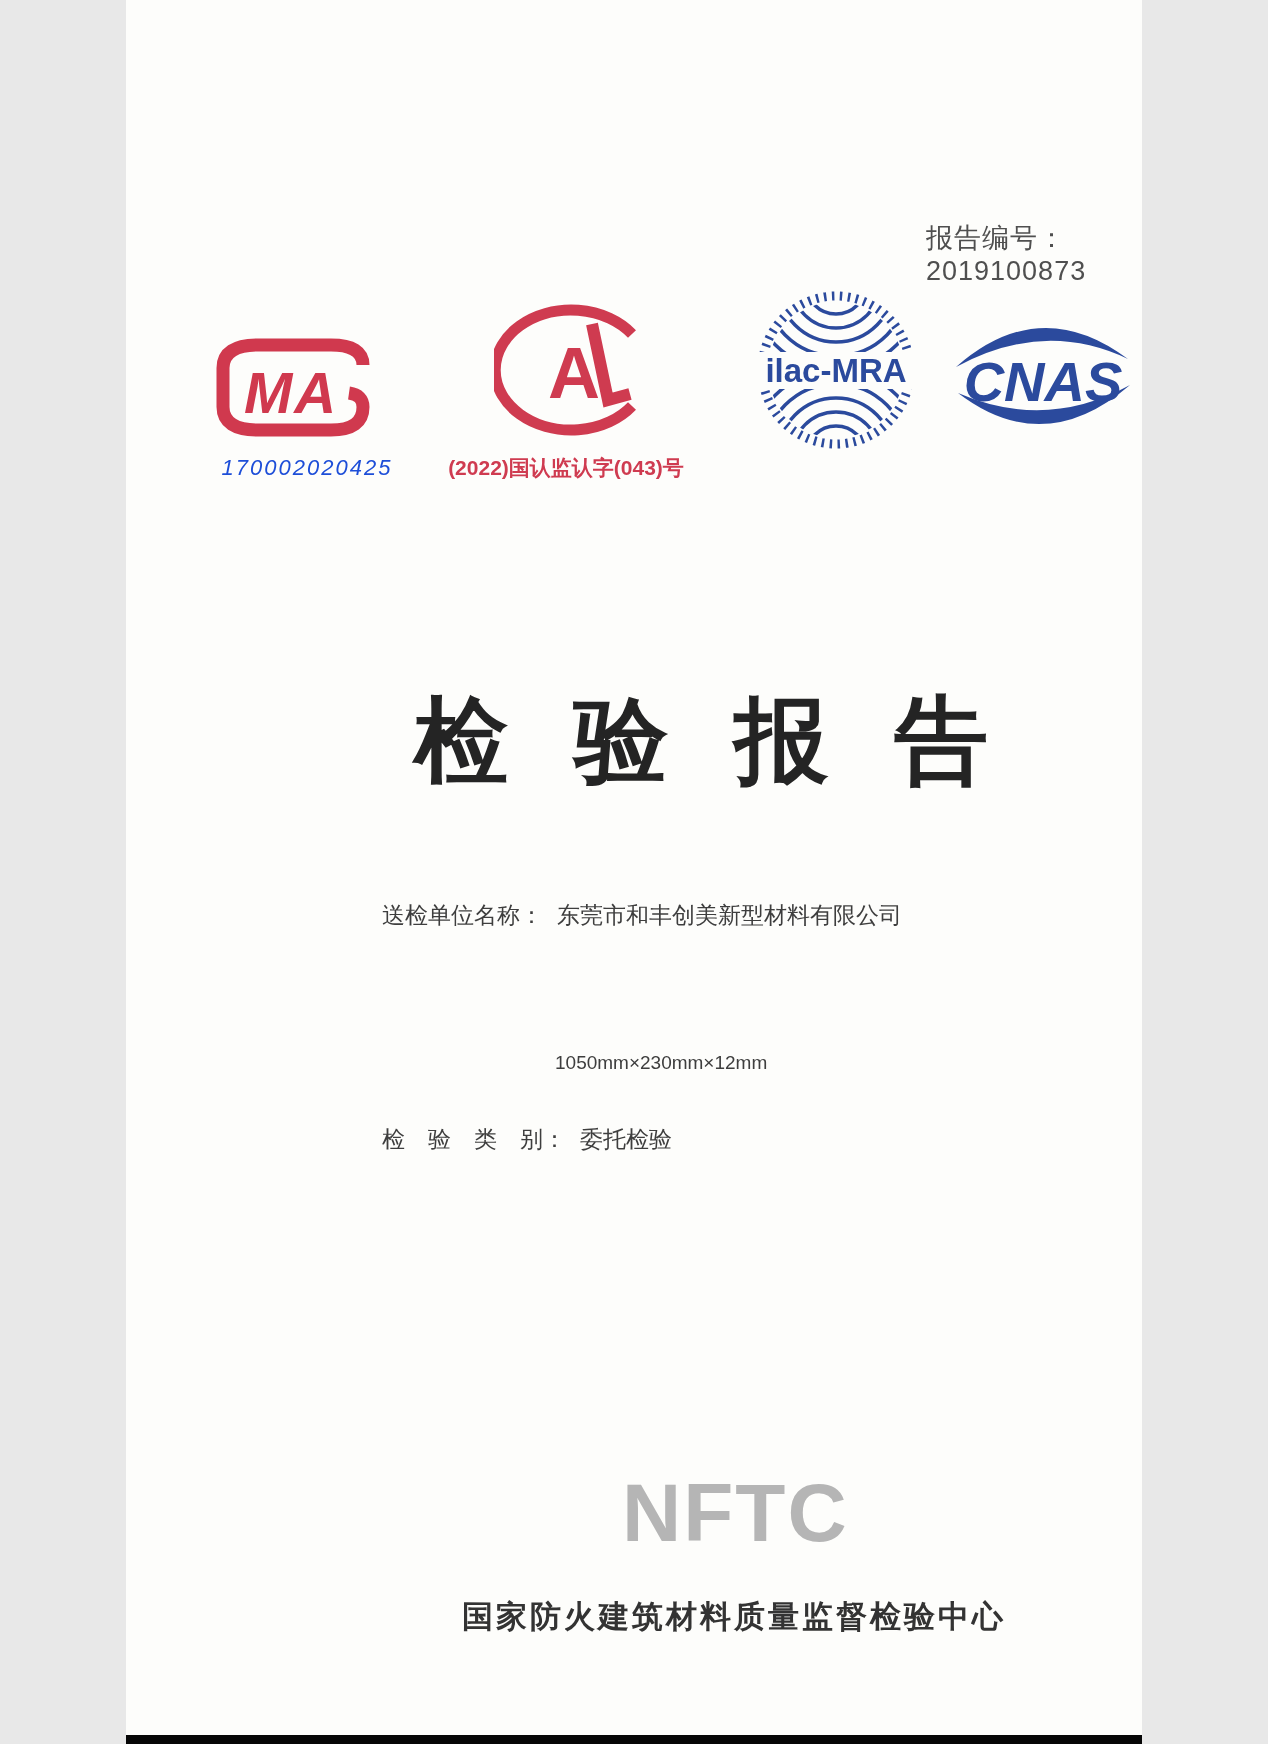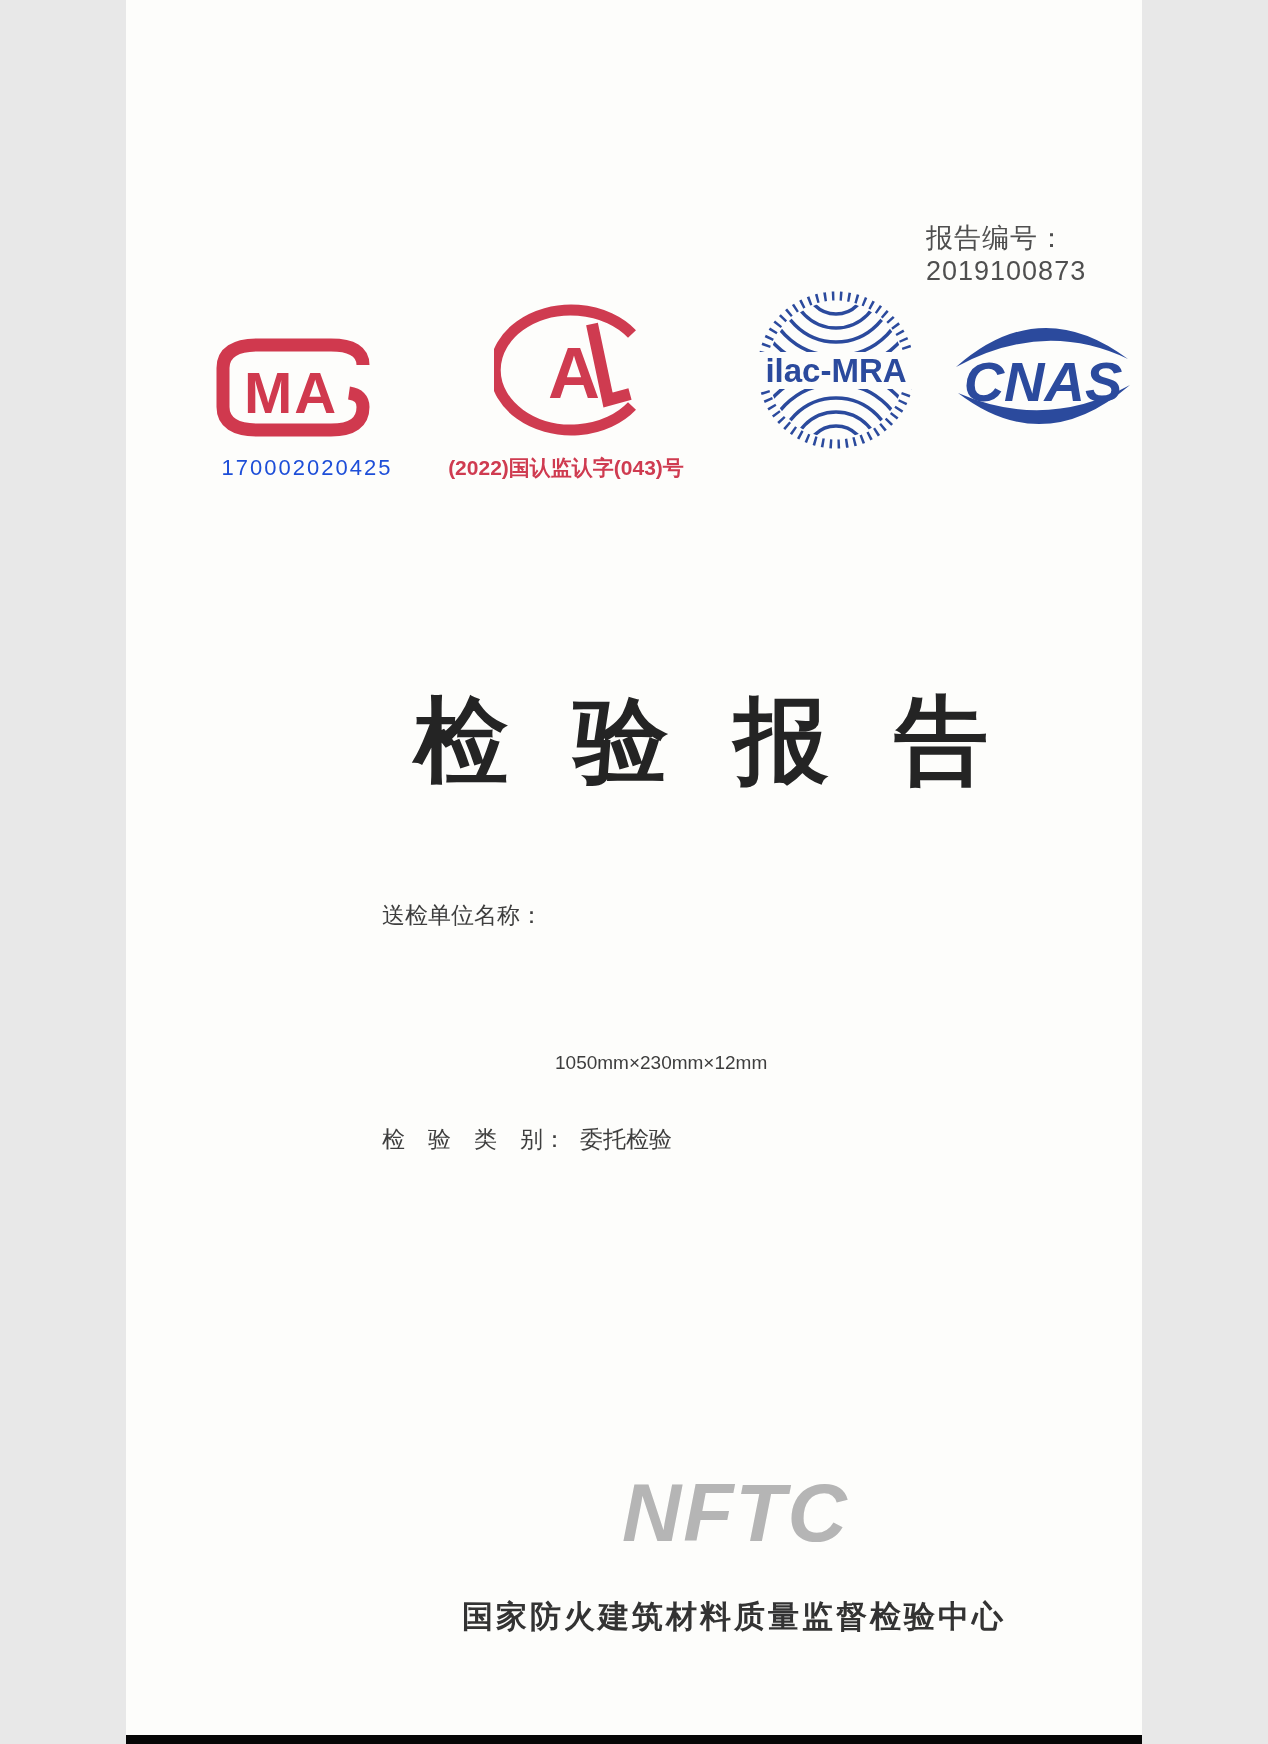--- a/index.html
+++ b/index.html
@@ -9,40 +9,40 @@
     margin:0 auto;
     background:#fdfdfb;
     overflow:hidden;
     font-family:"Liberation Sans", sans-serif;
     color:#3e3e3e;
   }
   .abs{position:absolute;}
   
   .report-no{left:800px;top:220px;font-size:27px;letter-spacing:1px;color:#4f4f4f;}
   
-  .cma-group{left:86px;top:335px;width:190px;text-align:center;}
+  .cma-group{left:86px;top:335px;width:190px;text-align:center;font-style:italic;}
   .cma-number{margin-top:8px;font-size:22px;letter-spacing:2px;color:#1d4ed8;}
   .cal-group{left:322px;top:298px;width:236px;text-align:center;}
   .cal-caption{margin-top:8px;font-size:21px;font-weight:bold;color:#cf3b50;white-space:nowrap;}
   .ilac-svg{left:618px;top:278px;}
   .cnas-svg{left:822px;top:303px;}
   .accred{left:1016px;top:310px;line-height:31px;}
   .accred .cn{font-size:24px;letter-spacing:5px;color:#3c3c3c;}
   .accred .en{font-size:23px;font-weight:bold;letter-spacing:1px;color:#333;}
   
   .title{left:288px;top:678px;font-size:94px;font-weight:bold;letter-spacing:20px;color:#242424;white-space:nowrap;text-align:center;}
   
   .row{left:256px;display:flex;font-size:23px;color:#3e3e3e;white-space:nowrap;}
   .row .value{margin-left:14px;}
   .row1{top:900px;}
   .row2{top:1010px;}
   .row2b{left:429px;top:1052px;font-size:19px;color:#3e3e3e;}
   .row3{top:1124px;}
   
-  .nftc{left:496px;top:1466px;font-size:82px;font-weight:bold;font-style:italic;letter-spacing:2px;color:#b5b5b5;}
+  .nftc{left:496px;top:1466px;font-size:82px;font-weight:bold;letter-spacing:2px;color:#b5b5b5;}
   
   .footer{left:336px;top:1596px;font-size:31px;font-weight:bold;letter-spacing:3px;color:#333;white-space:nowrap;}
   
   .stamp{left:1180px;top:965px;width:300px;height:300px;border:3px solid rgba(206,62,78,.55);border-radius:50%;}
   .stamp-inner{left:1216px;top:1002px;width:226px;height:226px;border:2px solid rgba(206,62,78,.28);border-radius:50%;}
   .stamp-char{position:absolute;font-size:30px;color:rgba(198,58,72,.82);font-weight:bold;}
   
   .bottom-bar{left:0;right:0;bottom:0;height:9px;background:#060606;}
   svg text{font-family:"Liberation Sans", sans-serif;}
 </style>
@@ -101,20 +101,21 @@
     <path d="M 8 64 Q 92 -10 180 56 Q 96 16 8 64 Z" fill="#2b4a9d"></path>
     <path d="M 10 90 Q 96 156 182 82 Q 98 128 10 90 Z" fill="#2b4a9d"></path>
     <text x="95" y="98" text-anchor="middle" font-size="56" font-weight="bold" font-style="italic" fill="#2b4a9d">CNAS</text>
   </svg>
 
 
   <h1 class="abs title" style="margin:0;font-weight:bold;">检 验 报 告</h1>
 
   <div class="abs row row1">
     <span class="label">送检单位名称：</span>
+    <span class="value">东莞市和丰创美新型材料有限公司</span>
   </div>
 
   <div class="abs row2b">1050mm×230mm×12mm</div>
 
   <div class="abs row row3">
     <span class="label">检　验　类　别：</span>
     <span class="value">委托检验</span>
   </div>
 
   <div class="abs nftc">NFTC</div>

